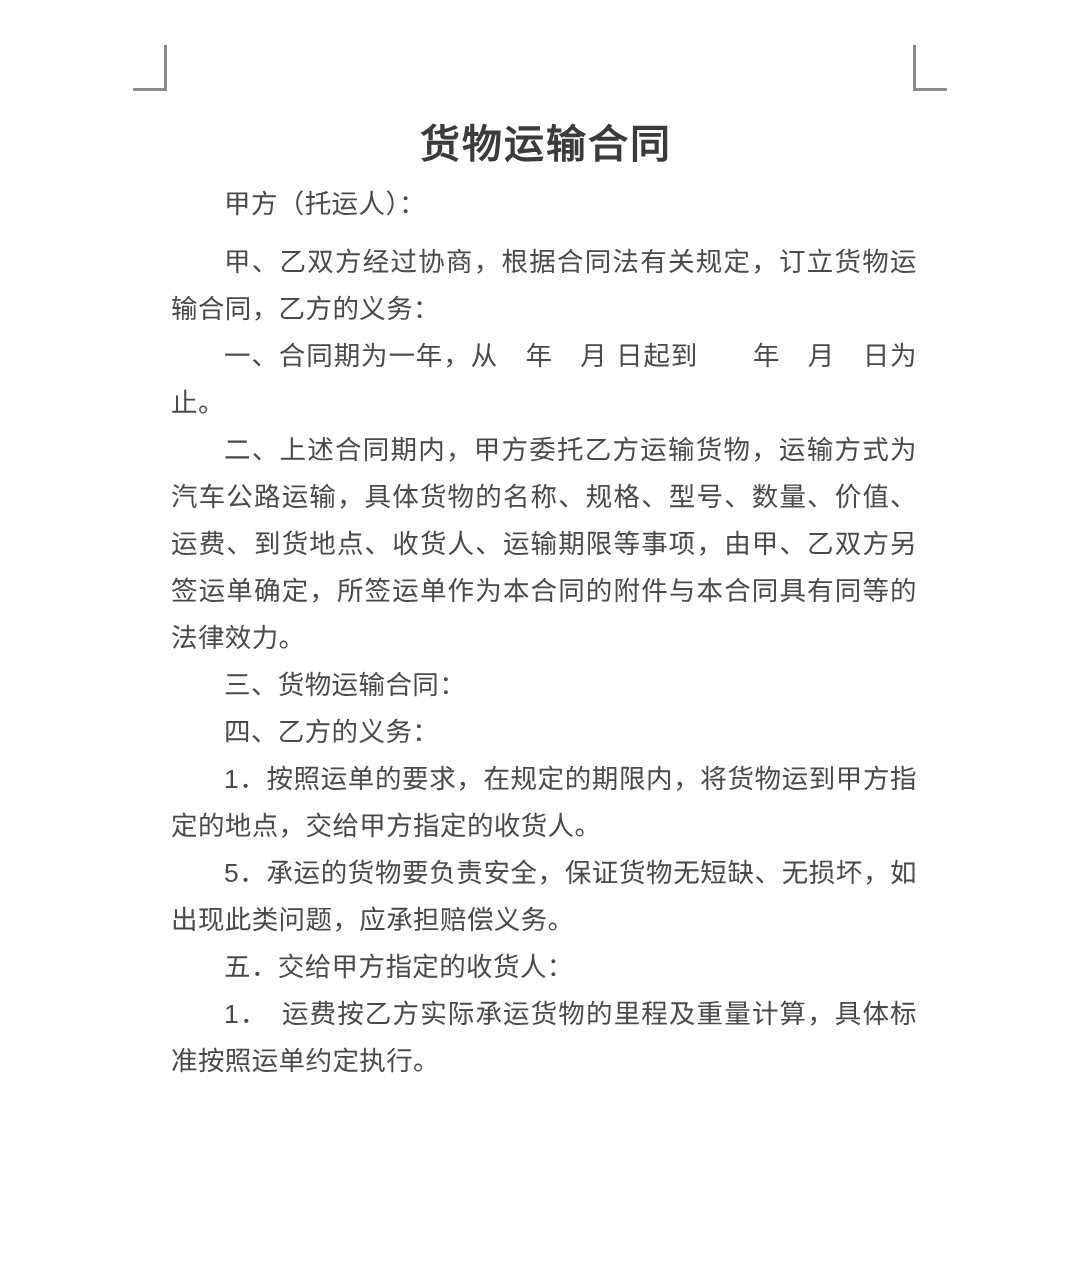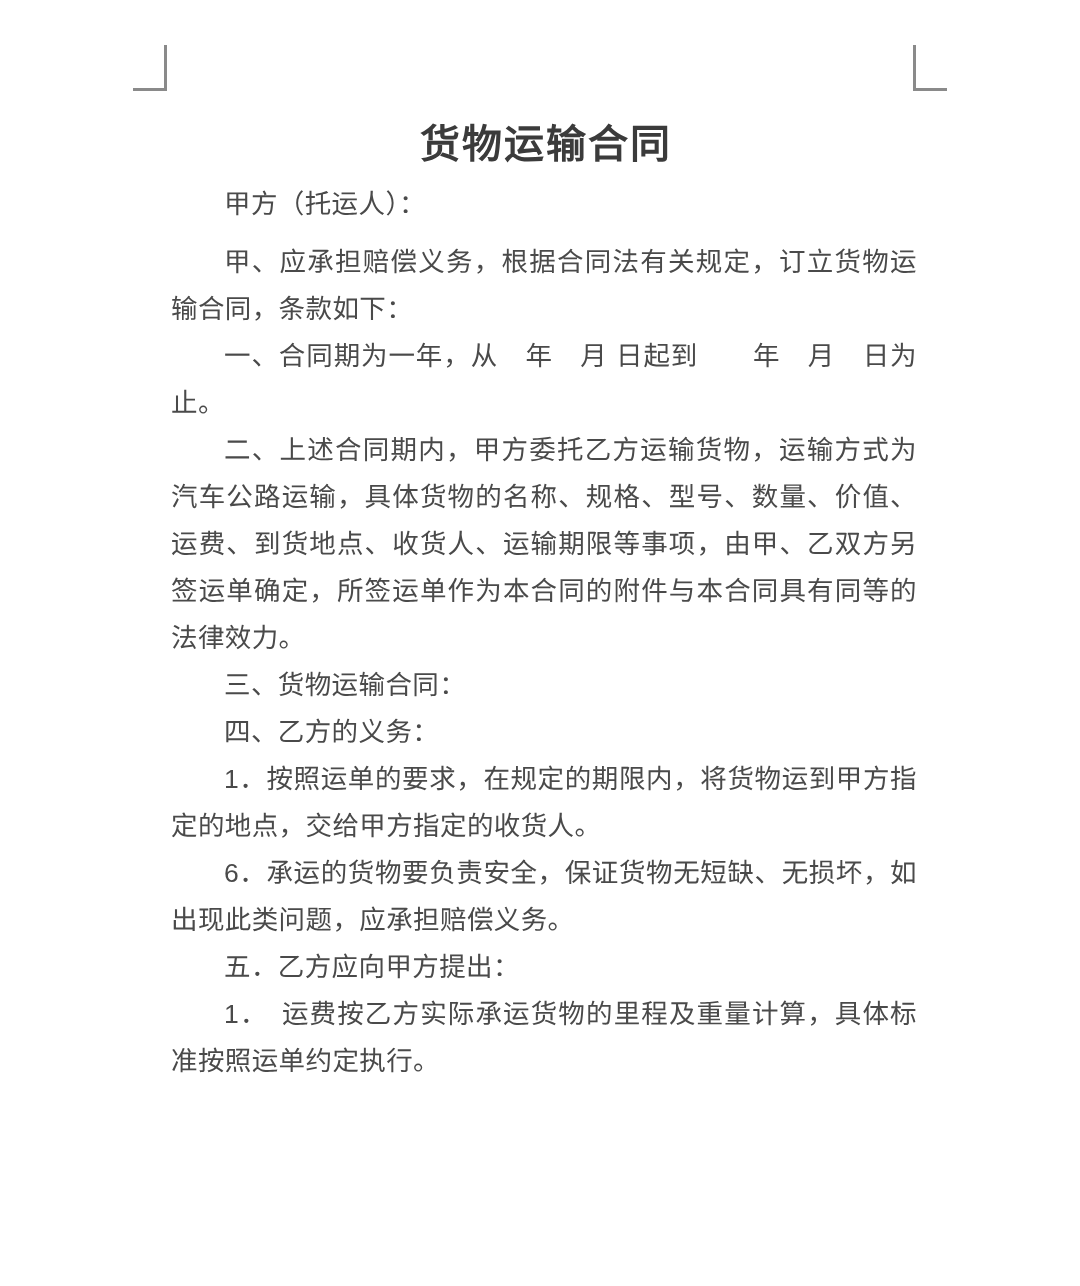--- a/index.html
+++ b/index.html
@@ -98,34 +98,34 @@
     <span class="h"></span>
   </div>
 
   <h1 id="doc-title">货物运输合同</h1>
 
   <div id="doc-body">
 
     <p class="para indent gap-sm">甲方（托运人）：</p>
 
 
-    <p class="para indent">甲、应承担赔偿义务，根据合同法有关规定，订立货物运输合同，条款如下：</p>
+    <p class="para indent">甲、乙双方经过协商，根据合同法有关规定，订立货物运输合同，乙方的义务：</p>
 
     <p class="para indent">一、合同期为一年，从　年　月 日起到　　年　月　日为止。</p>
 
     <p class="para indent">二、上述合同期内，甲方委托乙方运输货物，运输方式为汽车公路运输，具体货物的名称、规格、型号、数量、价值、运费、到货地点、收货人、运输期限等事项，由甲、乙双方另签运单确定，所签运单作为本合同的附件与本合同具有同等的法律效力。</p>
 
     <p class="para indent">三、货物运输合同：</p>
 
 
 
     <p class="para indent">四、乙方的义务：</p>
 
     <p class="para indent">1．按照运单的要求，在规定的期限内，将货物运到甲方指定的地点，交给甲方指定的收货人。</p>
 
-    <p class="para indent">6．承运的货物要负责安全，保证货物无短缺、无损坏，如出现此类问题，应承担赔偿义务。</p>
+    <p class="para indent">5．承运的货物要负责安全，保证货物无短缺、无损坏，如出现此类问题，应承担赔偿义务。</p>
 
-    <p class="para indent">五．乙方应向甲方提出：</p>
+    <p class="para indent">五．交给甲方指定的收货人：</p>
 
     <p class="para indent">1．　运费按乙方实际承运货物的里程及重量计算，具体标准按照运单约定执行。</p>
 
   </div>
 </div>
 
 </body></html>

